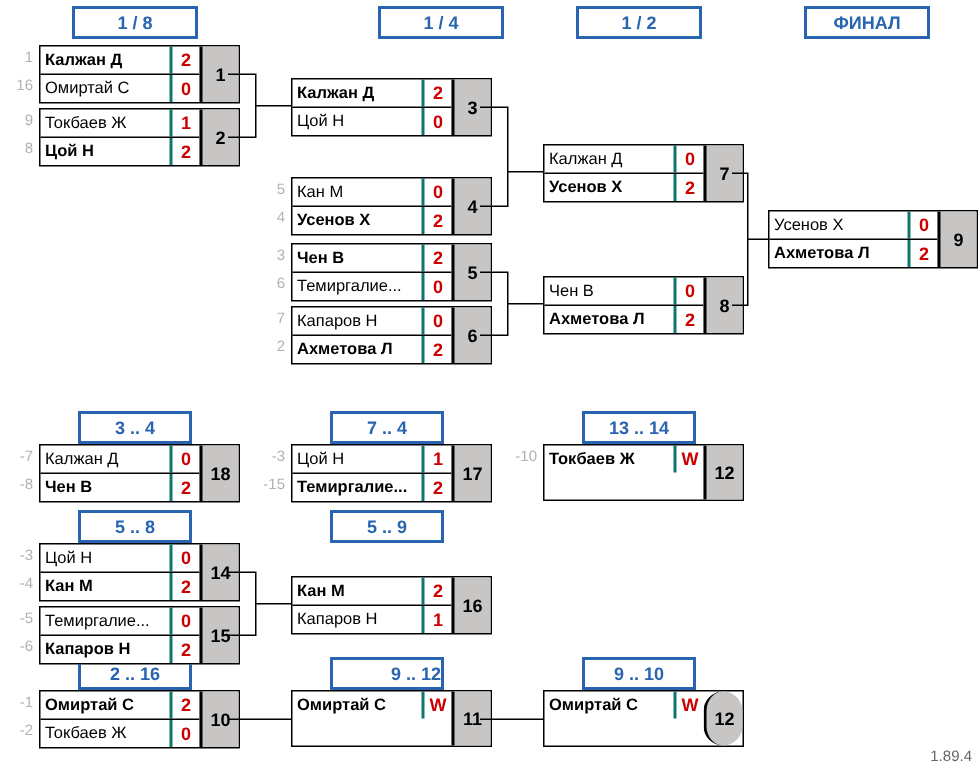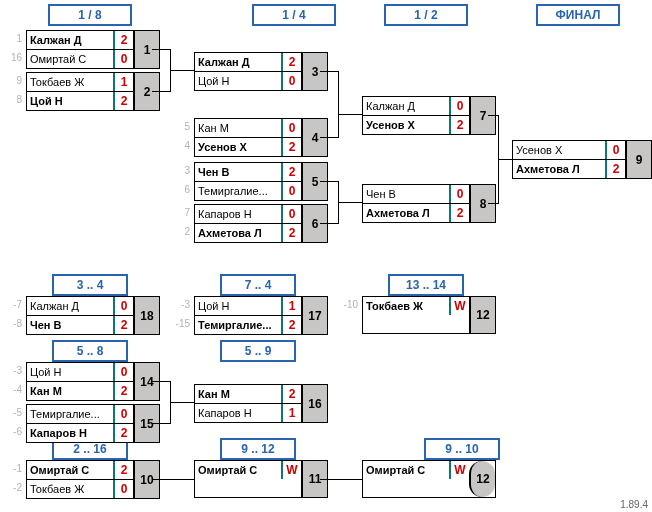--- a/index.html
+++ b/index.html
@@ -119,22 +119,22 @@
 <div class="round-header" style="left: 48px; top: 4px;">1 / 8</div>
 <div class="round-header" style="left: 216px; top: 4px; margin-left: 36px;">1 / 4</div>
 <div class="round-header" style="left: 384px; top: 4px;">1 / 2</div>
 <div class="round-header" style="left: 536px; top: 4px;">ФИНАЛ</div>
 <div class="round-header" style="left: 52px; top: 274px; width: 72px;">3 .. 4</div>
 <div class="round-header" style="left: 220px; top: 274px; width: 72px;">7 .. 4</div>
 <div class="round-header" style="left: 388px; top: 274px; width: 72px;">13 .. 14</div>
 <div class="round-header" style="left: 52px; top: 340px; width: 72px;">5 .. 8</div>
 <div class="round-header" style="left: 220px; top: 340px; width: 72px;">5 .. 9</div>
 <div class="round-header" style="left: 52px; top: 438px; width: 72px;">2 .. 16</div>
-<div class="round-header" style="left: 220px; top: 438px; width: 72px;">9 .. 12</div>
-<div class="round-header" style="left: 388px; top: 438px; width: 72px; margin-left: 36px;">9 .. 10</div>
+<div class="round-header" style="left: 220px; top: 438px; width: 72px; text-align: right;">9 .. 12</div>
+<div class="round-header" style="left: 388px; top: 438px; width: 72px;">9 .. 10</div>
 <div class="match" style="left: 26px; top: 30px;">
     <div class="seed" style="left: -20px; top: 0px;">1</div>
     <div class="seed" style="left: -20px; top: 19px;">16</div>
     <div class="match-body">
       <div class="rows">
         <div class="row">
           <div class="name-cell winner" style="width: 80px;">Калжан Д</div>
           <div class="score-cell">2</div>
         </div>
         <div class="row">

